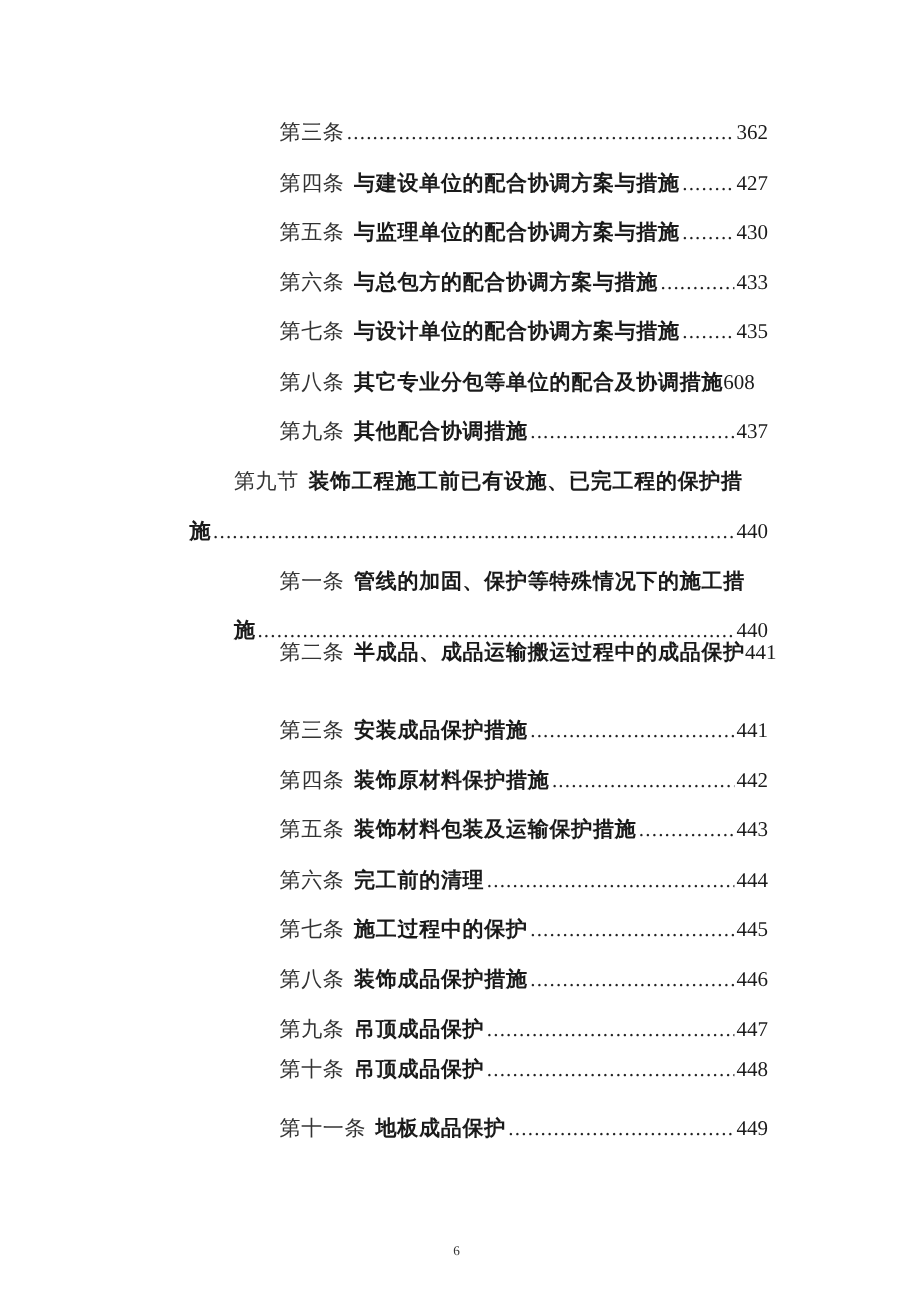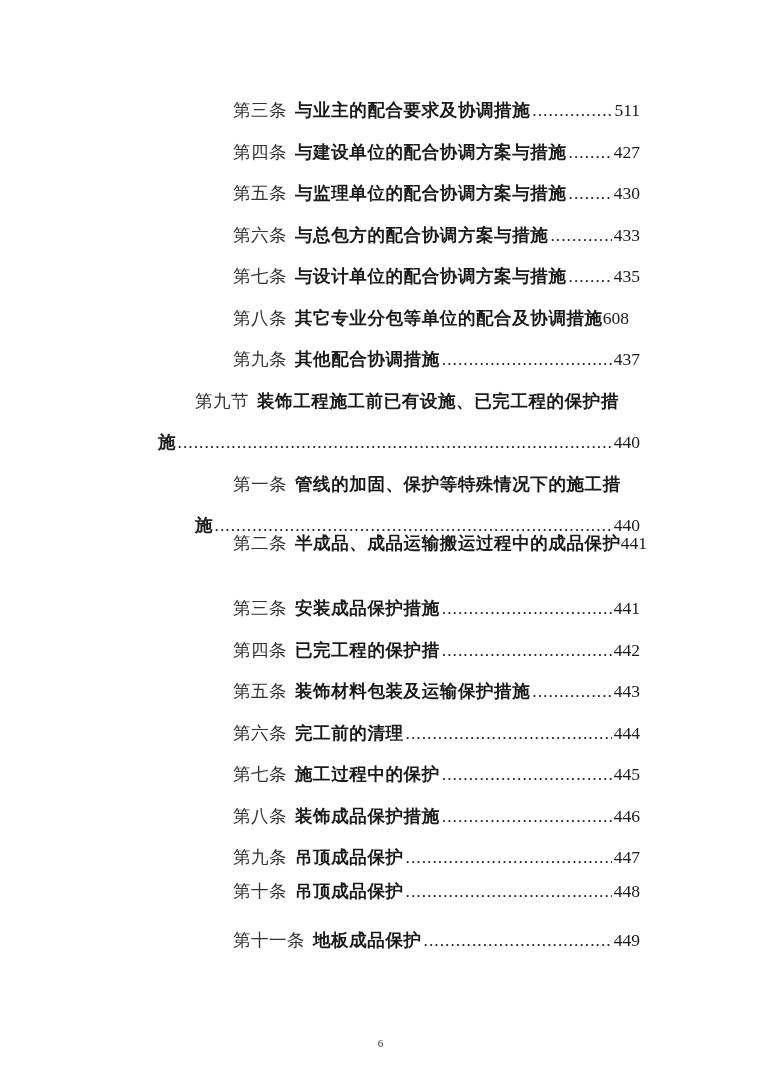--- a/index.html
+++ b/index.html
@@ -18,23 +18,22 @@
   .footer { position:absolute; left:0; width:761px; top:1037px; text-align:center;
             font-size:11px; color:#333; }
 </style>
 </head>
 <body>
 
 <div class="page">
 
   <div class="line" style="left:233px; top:97px; width:407px;">
     <span class="num">第三条</span>
-    <span class="title">与业主的配合要求及协调措施</span>
     <span class="leader"></span>
-    <span class="page-no">511</span>
+    <span class="page-no">362</span>
   </div>
   <div class="line" style="left:233px; top:139px; width:407px;">
     <span class="num">第四条</span>
     <span class="title">与建设单位的配合协调方案与措施</span>
     <span class="leader"></span>
     <span class="page-no">427</span>
   </div>
   <div class="line" style="left:233px; top:180px; width:407px;">
     <span class="num">第五条</span>
     <span class="title">与监理单位的配合协调方案与措施</span>
@@ -92,21 +91,21 @@
   </div>
 
   <div class="line" style="left:233px; top:595px; width:407px;">
     <span class="num">第三条</span>
     <span class="title">安装成品保护措施</span>
     <span class="leader"></span>
     <span class="page-no">441</span>
   </div>
   <div class="line" style="left:233px; top:637px; width:407px;">
     <span class="num">第四条</span>
-    <span class="title">已完工程的保护措</span>
+    <span class="title">装饰原材料保护措施</span>
     <span class="leader"></span>
     <span class="page-no">442</span>
   </div>
   <div class="line" style="left:233px; top:678px; width:407px;">
     <span class="num">第五条</span>
     <span class="title">装饰材料包装及运输保护措施</span>
     <span class="leader"></span>
     <span class="page-no">443</span>
   </div>
   <div class="line" style="left:233px; top:720px; width:407px;">

